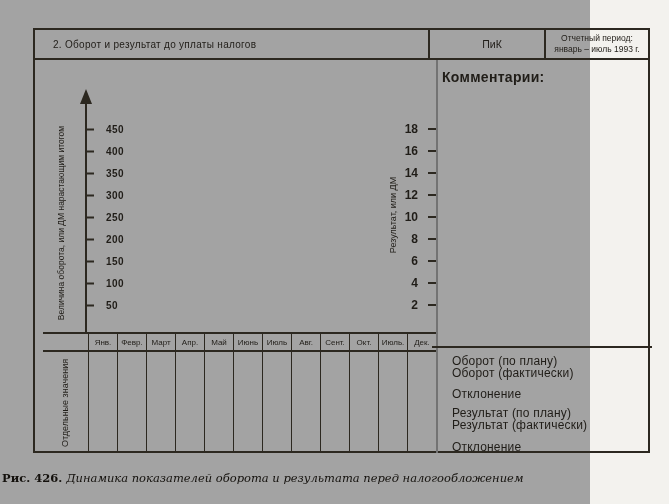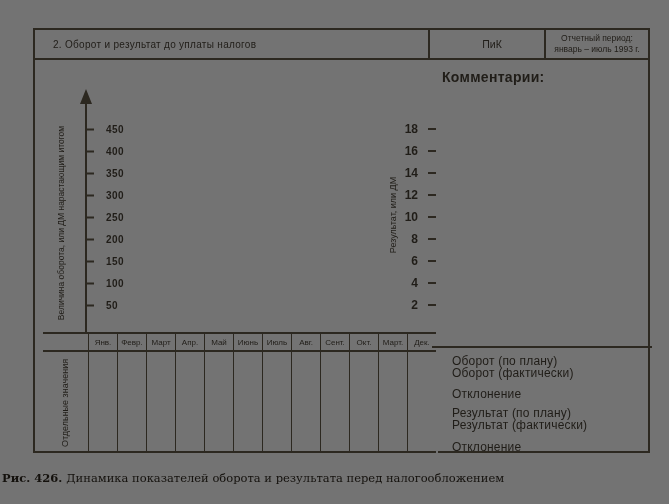--- a/index.html
+++ b/index.html
@@ -1,19 +1,19 @@
 <!DOCTYPE html>
 <html><head>
 <meta charset="utf-8">
 <style>
   html,body { margin:0; padding:0; }
   body { background:#f3f2ee; width:669px; height:504px; overflow:hidden; }
   .page {
-    position:relative; width:669px; height:504px;
-    background:#737373;
+    position:relative; width:590px; height:504px;
+    background:#a3a3a3;
     font-family:"Liberation Sans", sans-serif;
     color:#201d18;
   }
   .form {
     position:absolute; left:33px; top:28px; width:617px; height:425px;
     border:2px solid #2c2820; box-sizing:border-box;
   }
   
   .hdr-row { position:absolute; left:0; top:0; width:100%; height:30px;
     border-bottom:2px solid #2c2820; box-sizing:border-box; display:flex; }
@@ -57,21 +57,21 @@
   .right-sec { position:absolute; left:397px; top:30px; width:220px; height:393px; }
   .comments { position:absolute; left:0; top:0; width:100%; height:288px;
     border-bottom:2px solid #2c2820; box-sizing:border-box; }
   .comments .clabel { position:absolute; left:10px; top:9px; font-size:14px; font-weight:600; letter-spacing:.3px; }
   .legend { position:absolute; left:0; top:288px; width:100%; height:105px; }
   .legend .litem { position:absolute; left:20px; font-size:12px; letter-spacing:.2px; white-space:nowrap; }
   
   .caption { position:absolute; left:2px; top:471px; width:660px;
     font-family:"DejaVu Serif", serif; font-size:11.5px; color:#14110d; }
   .caption .cprefix { font-weight:bold; }
-  .caption .ctext { margin-left:4px; }
+  .caption .ctext { font-style:italic; margin-left:4px; }
 </style>
 </head>
 <body>
 
 <div class="page">
   <div class="form">
 
     <div class="hdr-row">
       <div class="hdr-title">2. Оборот и результат до уплаты налогов</div>
       <div class="hdr-pik">ПиК</div>
@@ -168,21 +168,21 @@
         <div class="mcell">Янв.</div>
         <div class="mcell">Февр.</div>
         <div class="mcell">Март</div>
         <div class="mcell">Апр.</div>
         <div class="mcell">Май</div>
         <div class="mcell">Июнь</div>
         <div class="mcell">Июль</div>
         <div class="mcell">Авг.</div>
         <div class="mcell">Сент.</div>
         <div class="mcell">Окт.</div>
-        <div class="mcell">Март.</div>
+        <div class="mcell">Июль.</div>
         <div class="mcell">Дек.</div>
       </div>
 
       <div class="data-row">
         <div class="stub-label">
           <span>Отдельные значения</span>
         </div>
         <div class="dcell"></div>
         <div class="dcell"></div>
         <div class="dcell"></div>

